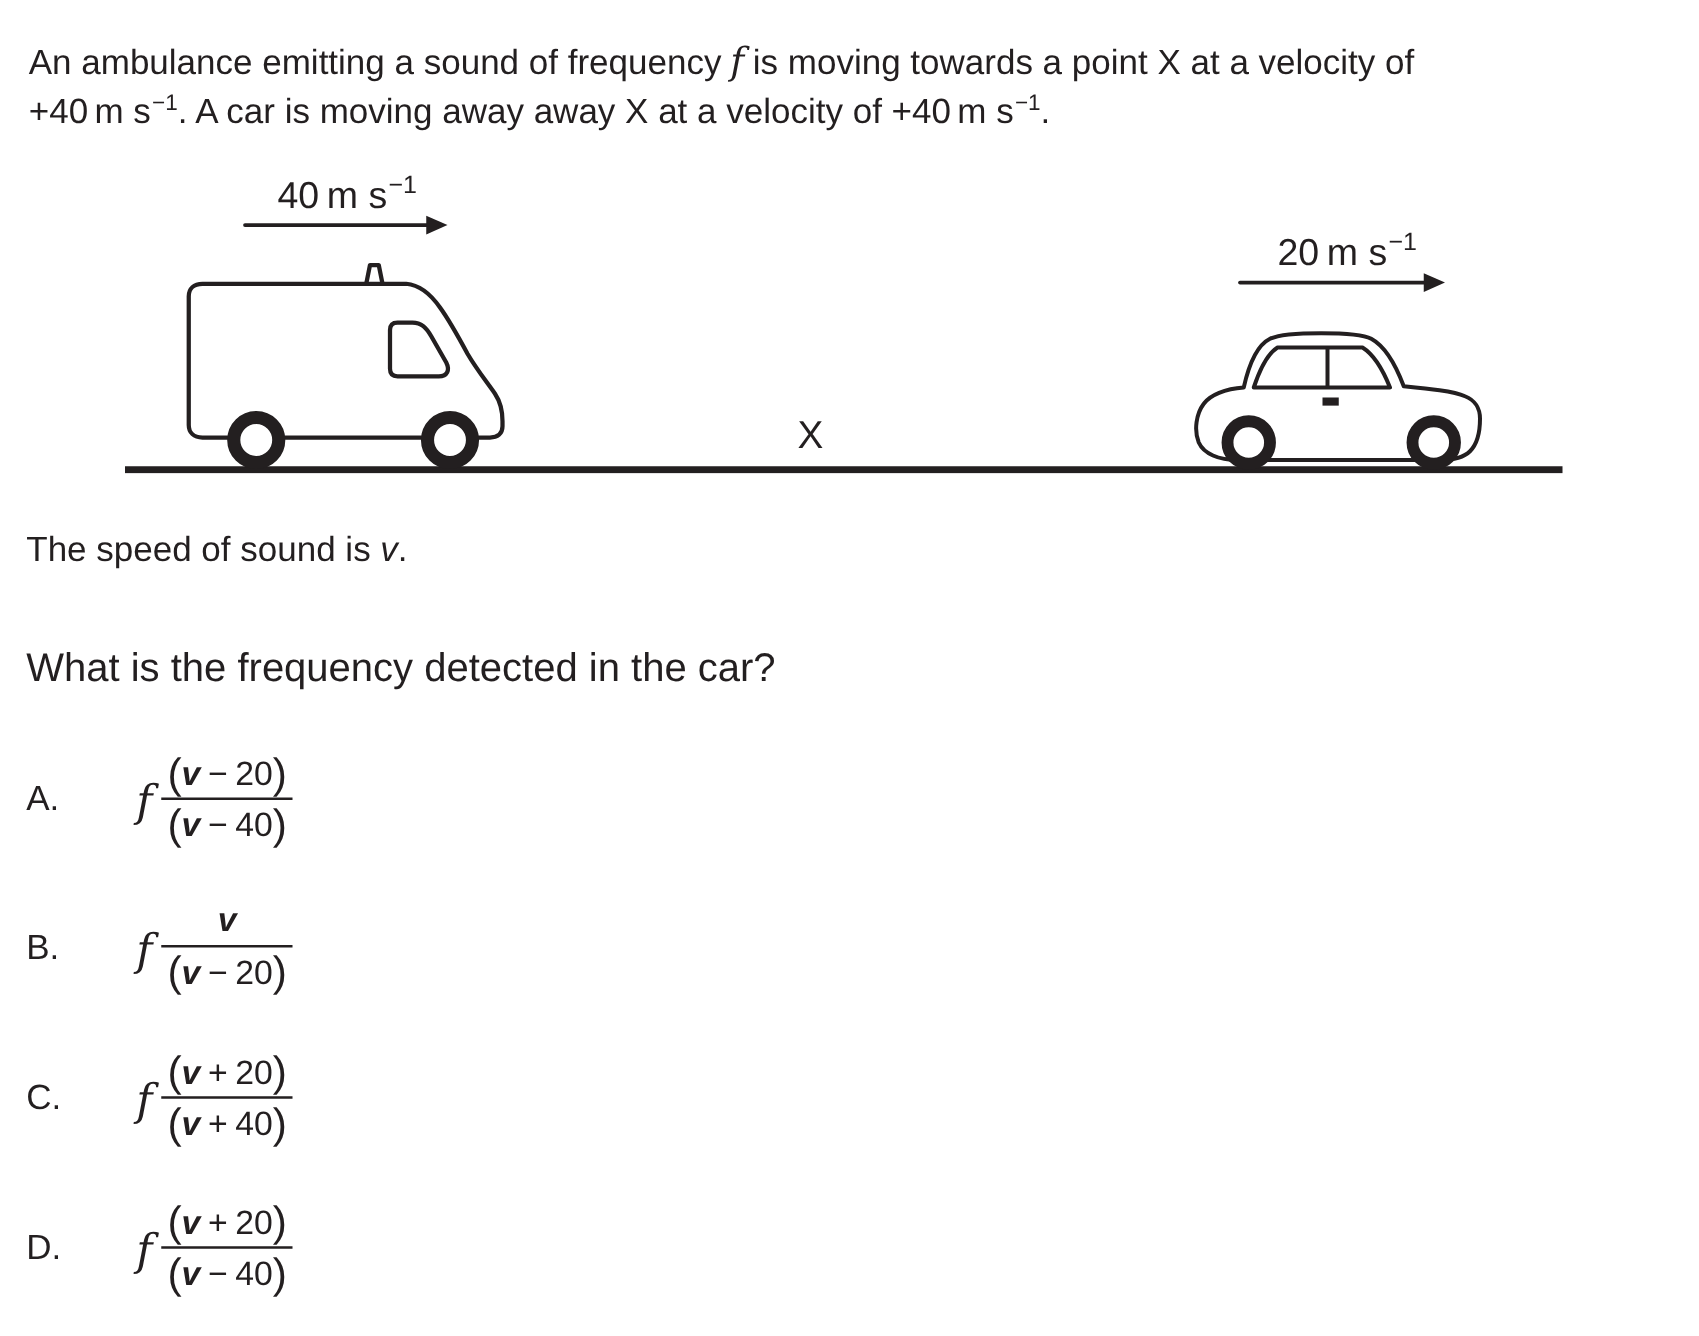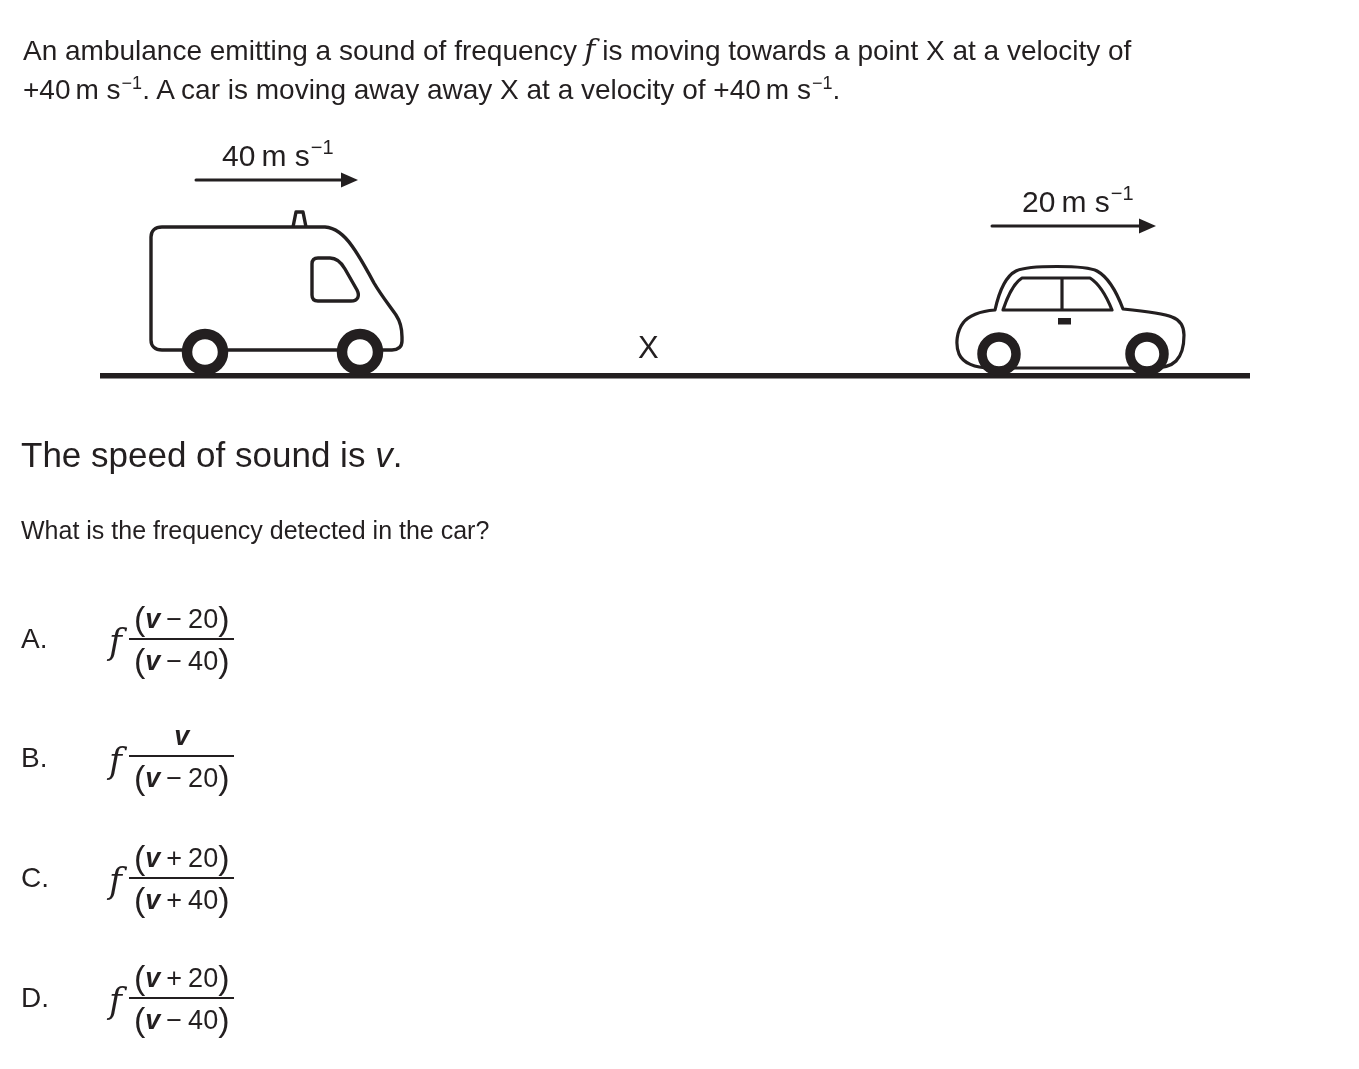--- a/index.html
+++ b/index.html
@@ -18,23 +18,23 @@
     position: absolute; left: 21px; top: 28px; width: 1330px;
     font-size: 28px; line-height: 39px; margin: 2px;
   }
   .fsym {
     font-family: "DejaVu Serif", serif;
     font-style: italic; font-size: 30px; margin: 0 7px;
   }
   .unit { margin-left: 5px; }
   sup.sup { font-size: 18px; margin-left: 1px; line-height: 0; }
 
-  .statement { position: absolute; left: 21px; top: 435px; font-size: 35px; margin: 0; }
+  .statement { position: absolute; left: 21px; top: 424px; font-size: 28px; margin: 0; }
   .vsym { font-style: italic; }
-  .question { position: absolute; left: 21px; top: 516px; font-size: 25px; margin: 0; }
+  .question { position: absolute; left: 21px; top: 516px; font-size: 32px; margin: 0; }
 
   .option {
     position: absolute; left: 21px; height: 120px;
     display: flex; align-items: center;
   }
   .opt-a { top: 579px; } .opt-b { top: 698px; } .opt-c { top: 818px; } .opt-d { top: 938px; }
   .opt-letter { width: 88px; font-size: 28px; }
   .formula { display: flex; align-items: center; }
   .coeff {
     font-family: "DejaVu Serif", serif; font-style: italic;

